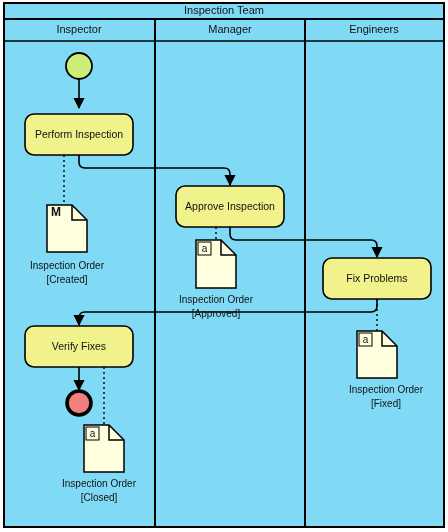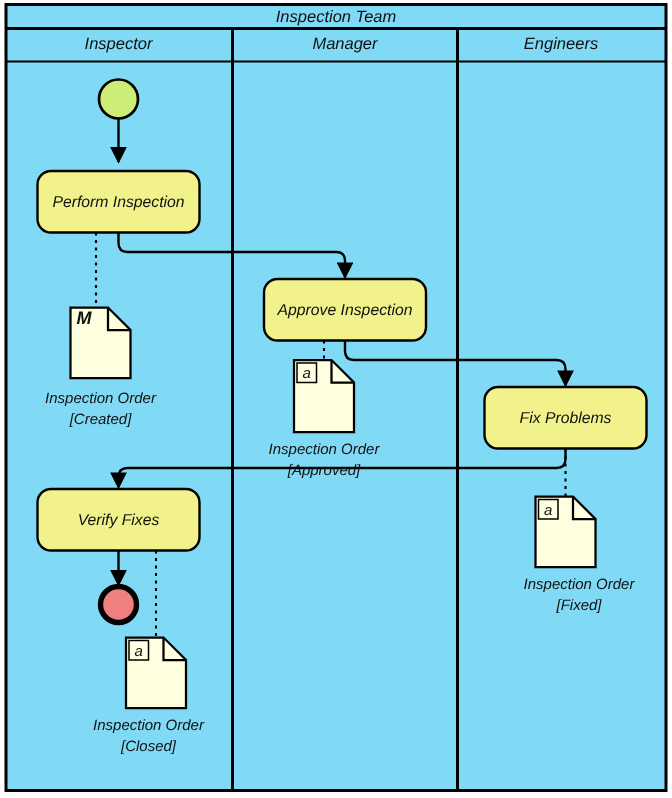--- a/index.html
+++ b/index.html
@@ -1,18 +1,18 @@
 <!DOCTYPE html>
 <html><head>
 <meta charset="utf-8">
 <style>
   html,body{margin:0;padding:0;background:#ffffff;}
   body{width:448px;height:532px;overflow:hidden;
        font-family:"Liberation Sans",sans-serif;color:#1a1a1a;}
-  #stage{position:relative;width:448px;height:532px;font-style:italic;}
+  #stage{position:relative;width:448px;height:532px;}
   svg#diagram{position:absolute;left:0;top:0;width:448px;height:532px;display:block;}
   .pool-title,.lane-title{font-size:11px;fill:#111;text-anchor:middle;dominant-baseline:middle;}
   .task-label{font-size:10.5px;fill:#111;text-anchor:middle;dominant-baseline:middle;}
   .data-label{font-size:10px;fill:#111;text-anchor:middle;dominant-baseline:middle;}
   .marker-m{font-size:12px;font-weight:bold;fill:#111;text-anchor:middle;dominant-baseline:middle;}
   .marker-a{font-size:10px;fill:#111;text-anchor:middle;dominant-baseline:middle;}
 </style>
 </head>
 <body>
 

